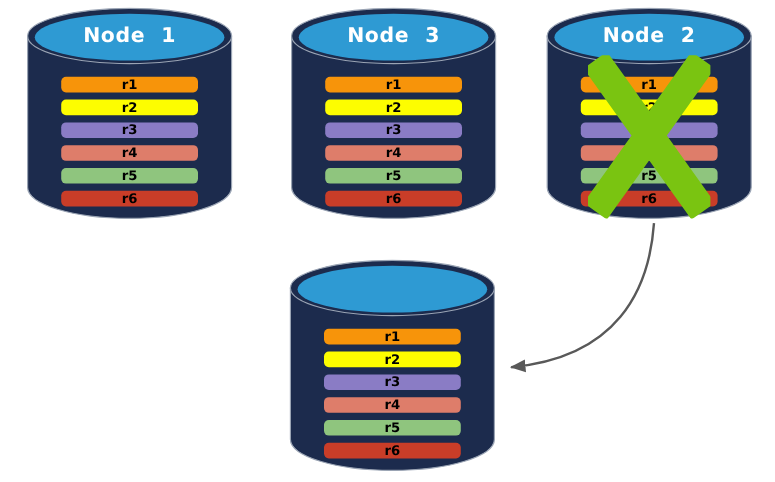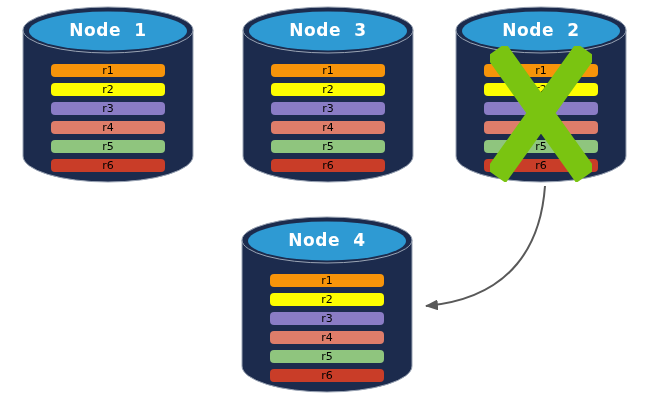--- a/index.html
+++ b/index.html
@@ -12,21 +12,21 @@
   .cyl  { position:absolute; left:0; top:0; width:172px; height:178px; display:block; }
   .cyl .outline { stroke:#9aa4b4; stroke-width:1; }
   .node-title {
     position:absolute; left:0; right:0; top:14px; text-align:center;
     color:#ffffff; font-size:17px; font-weight:bold; line-height:21px;
     word-spacing:7px; letter-spacing:0.5px;
   }
   .bars { position:absolute; left:29px; top:58px; width:114px; }
   .bar  {
     height:13px; margin-bottom:6px; border-radius:4px;
-    text-align:center; font-size:11px; font-weight:normal; line-height:13px;
+    text-align:center; font-size:11px; font-weight:bold; line-height:13px;
     color:#000000;
   }
   .xmark { position:absolute; left:35px; top:40px; width:102px; height:136px; }
   .arrow-layer {
     position:absolute; left:0; top:0; width:646px; height:402px;
     pointer-events:none;
   }
 </style>
 </head>
 <body>
@@ -86,21 +86,20 @@
       <path d="M6,4 L96,130 M96,4 L6,130" fill="none" stroke-width="24" stroke="#7AC411"></path>
     </svg>
   </div>
 
   <div class="node" style="left:241px;top:216px">
     <svg class="cyl" viewBox="0 0 172 178">
       <path class="outline" d="M1,24 L1,150 A85,26 0 0 0 171,150 L171,24 Z" fill="#1C2B4D"></path>
       <ellipse class="outline" cx="86" cy="24" rx="85" ry="23" fill="#1C2B4D"></ellipse>
       <ellipse cx="86" cy="25" rx="79" ry="19.5" fill="#2E9AD3"></ellipse>
     </svg>
-    <div class="node-title">Node 4</div>
     <div class="bars">
       <div class="bar" style="background-color: rgb(247, 148, 10);">r1</div>
       <div class="bar" style="background-color: rgb(253, 253, 0);">r2</div>
       <div class="bar" style="background-color: rgb(138, 124, 197);">r3</div>
       <div class="bar" style="background-color: rgb(222, 125, 106);">r4</div>
       <div class="bar" style="background-color: rgb(143, 197, 126);">r5</div>
       <div class="bar" style="background-color: rgb(201, 61, 40);">r6</div>
     </div>
   </div>
 

